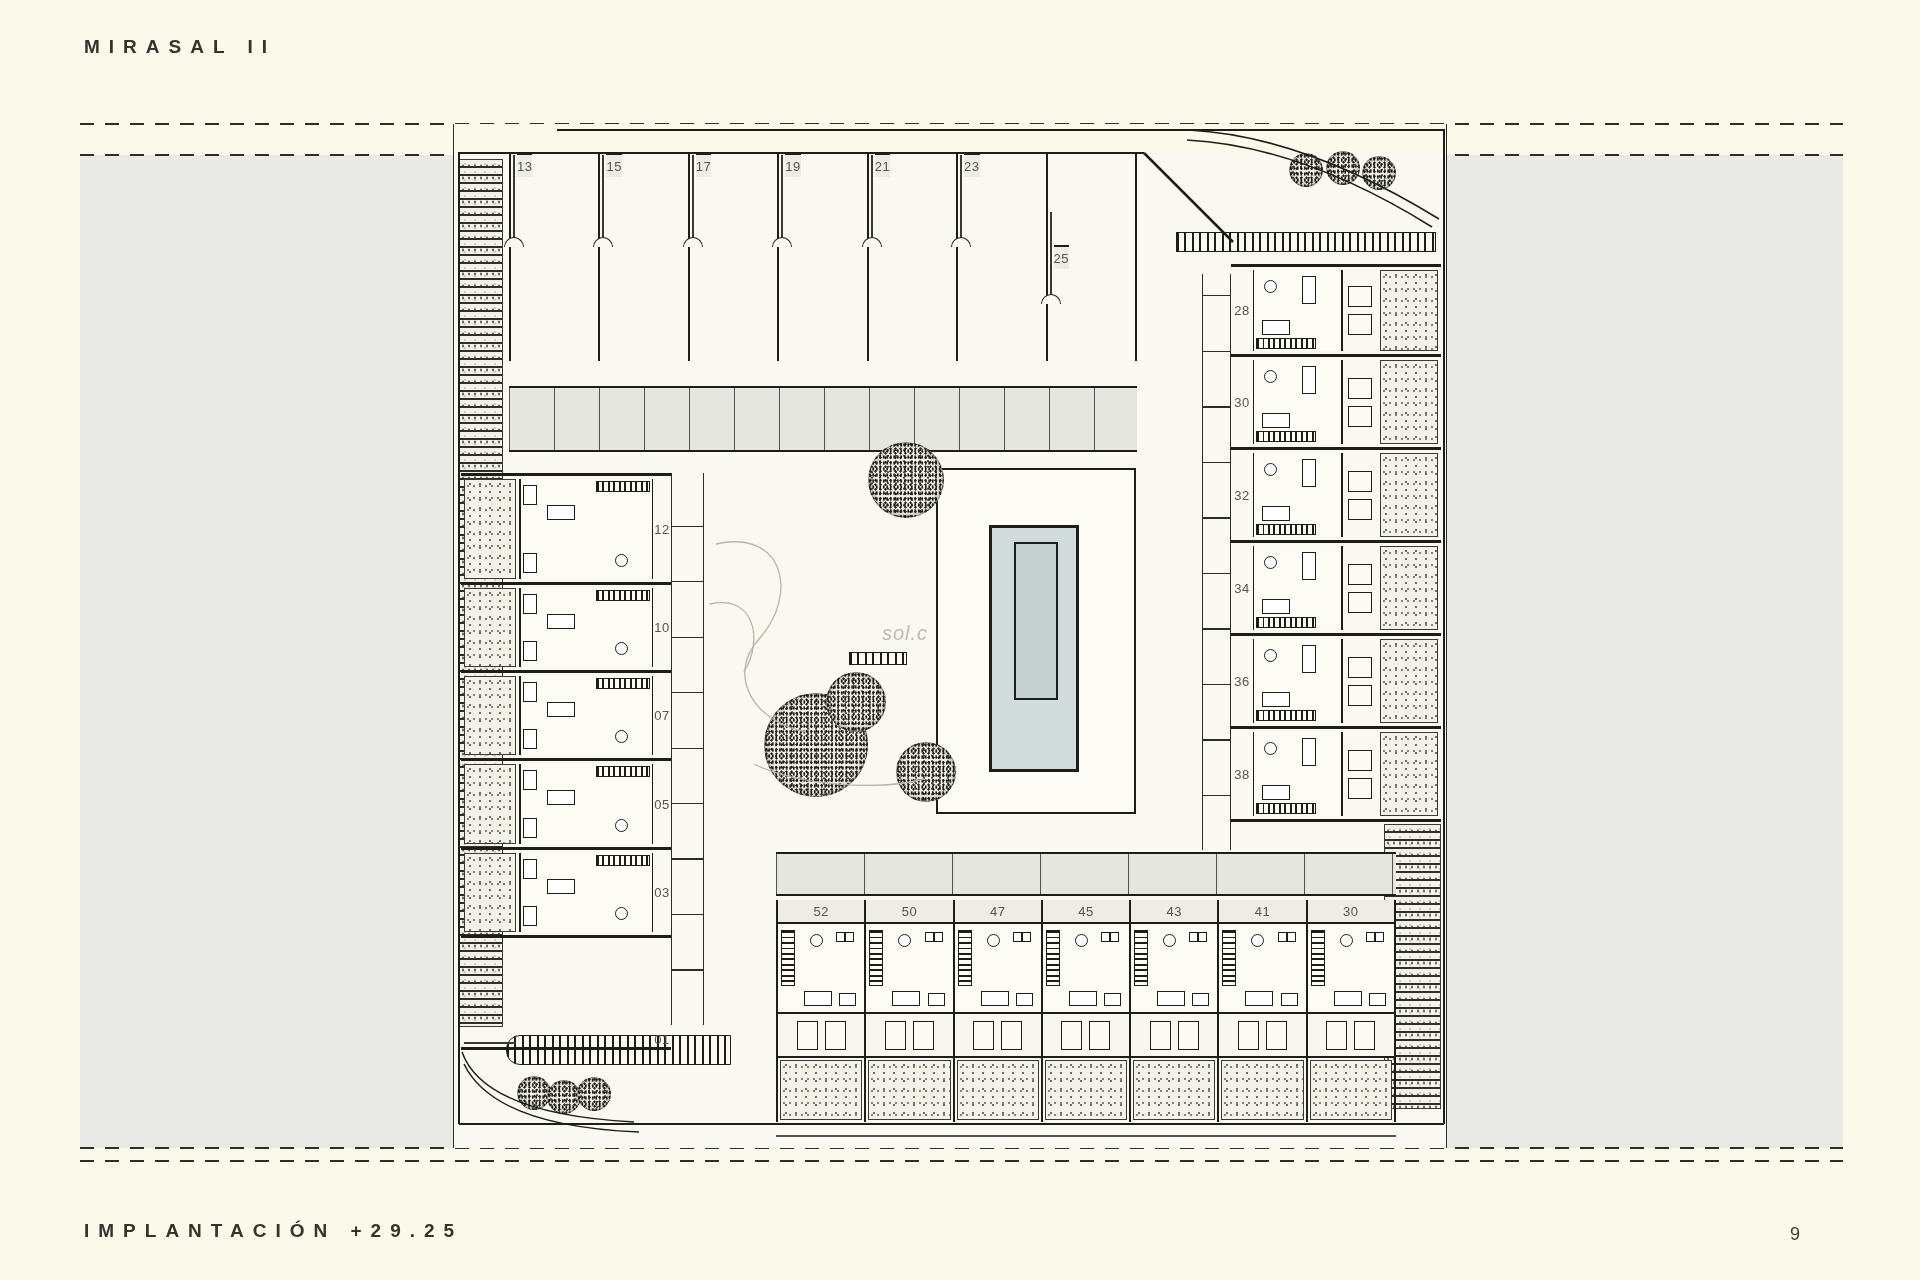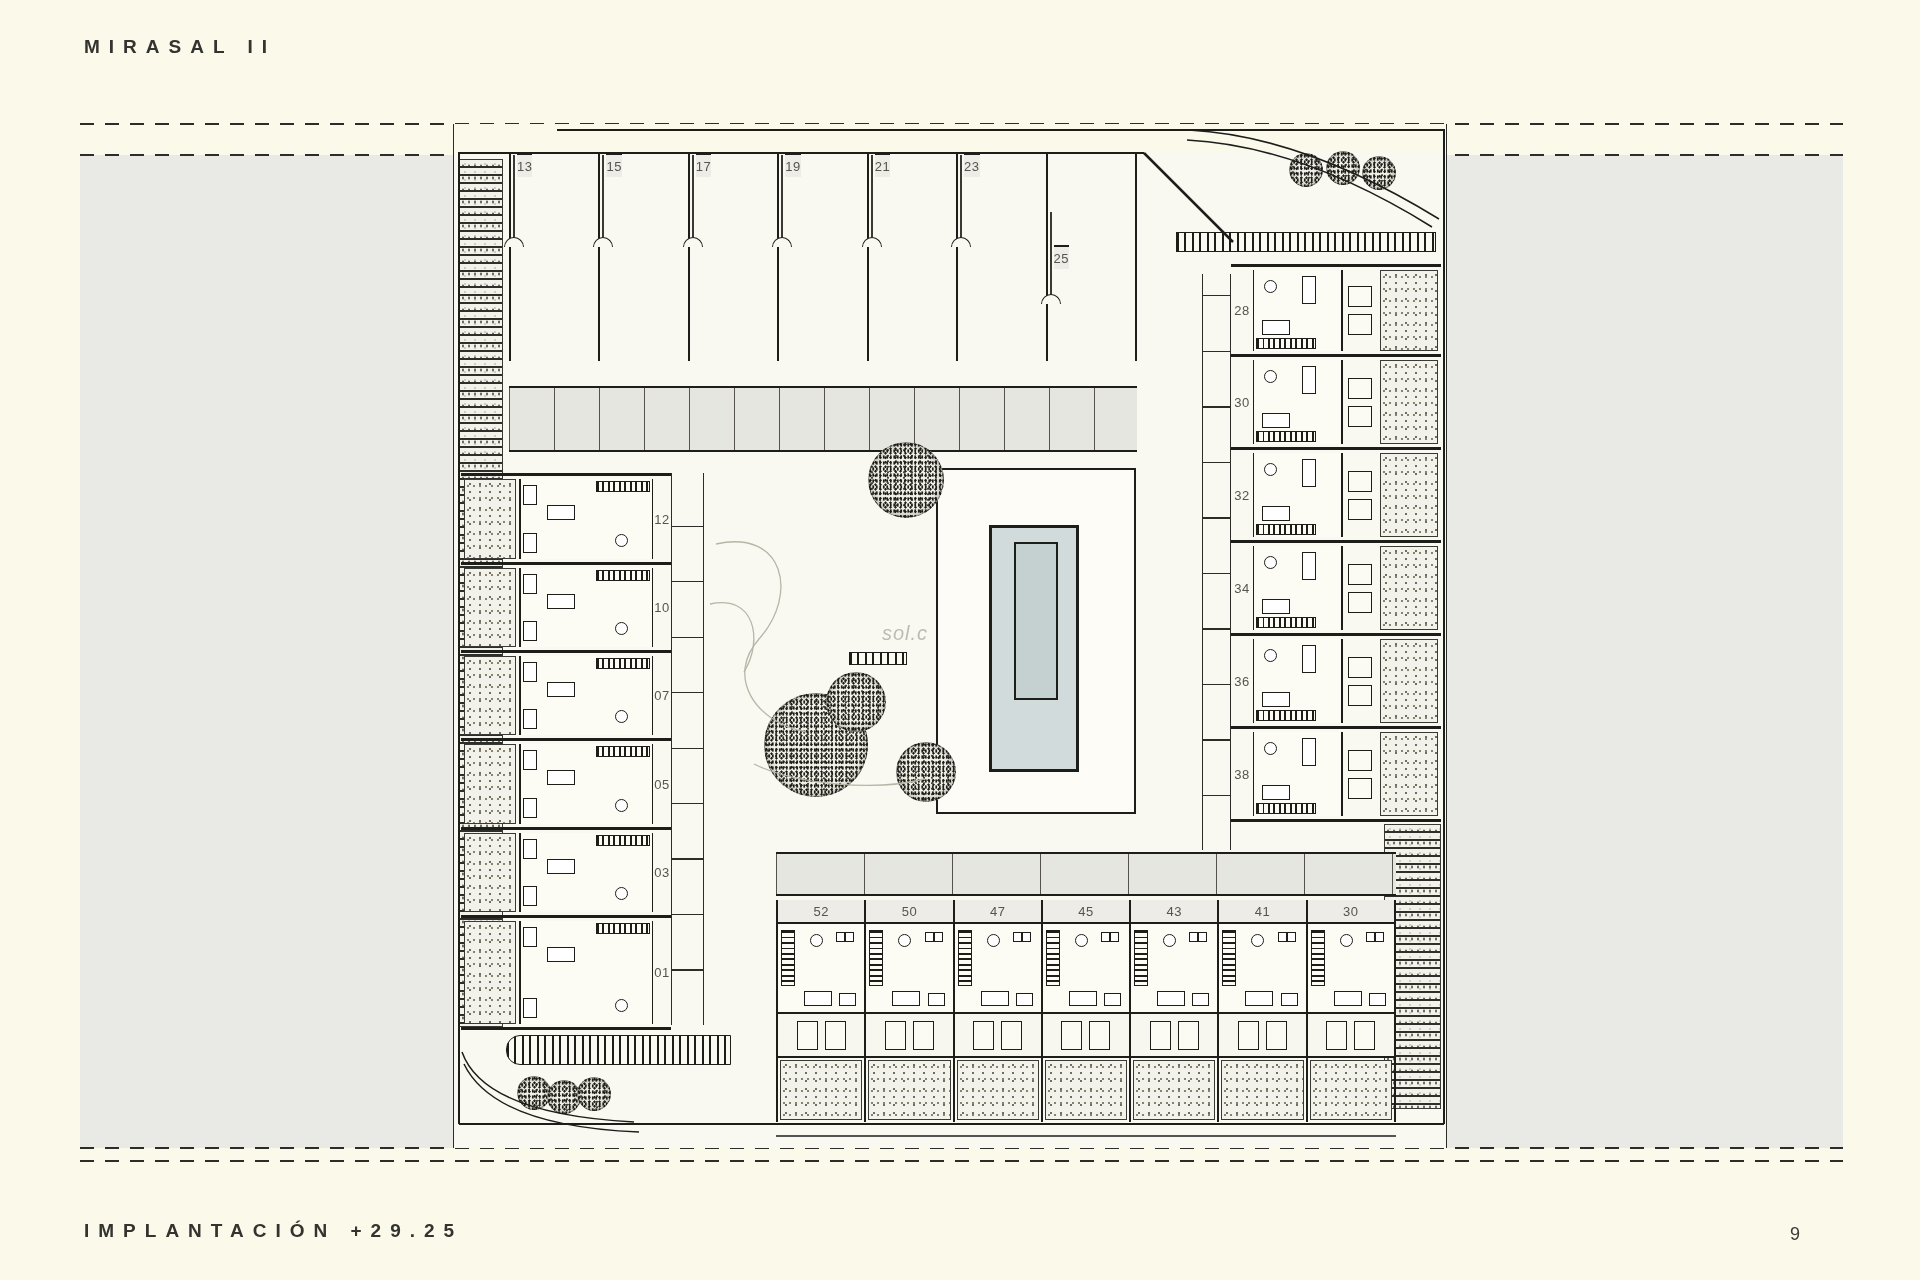--- a/index.html
+++ b/index.html
@@ -381,21 +381,21 @@
           <span class="stairs-h"></span>
         </div>
         <div class="u-beds">
           <span class="bed"></span>
           <span class="bed"></span>
         </div>
         <div class="stipple u-garden"></div>
       </div>
     </div>
   <div id="leftCol" class="abs">
-      <div class="unit unit-left" style="height: 92px; justify-content: space-between;">
+      <div class="unit unit-left" style="height: 112px; justify-content: space-between;">
         <div class="stipple u-garden"></div>
         <div class="u-interior">
           <span class="win w1"></span>
           <span class="win w2"></span>
           <span class="stairs-h"></span>
           <span class="furn f-a"></span>
           <span class="circle"></span>
         </div>
         <div class="u-num">
           <span class="num">12</span>
@@ -446,21 +446,21 @@
           <span class="win w1"></span>
           <span class="win w2"></span>
           <span class="stairs-h"></span>
           <span class="furn f-a"></span>
           <span class="circle"></span>
         </div>
         <div class="u-num">
           <span class="num">03</span>
         </div>
       </div>
-      <div class="unit unit-left" style="height: 112px;">
+      <div class="unit unit-left" style="height: 112px; align-items: flex-end;">
         <div class="stipple u-garden"></div>
         <div class="u-interior">
           <span class="win w1"></span>
           <span class="win w2"></span>
           <span class="stairs-h"></span>
           <span class="furn f-a"></span>
           <span class="circle"></span>
         </div>
         <div class="u-num">
           <span class="num">01</span>

